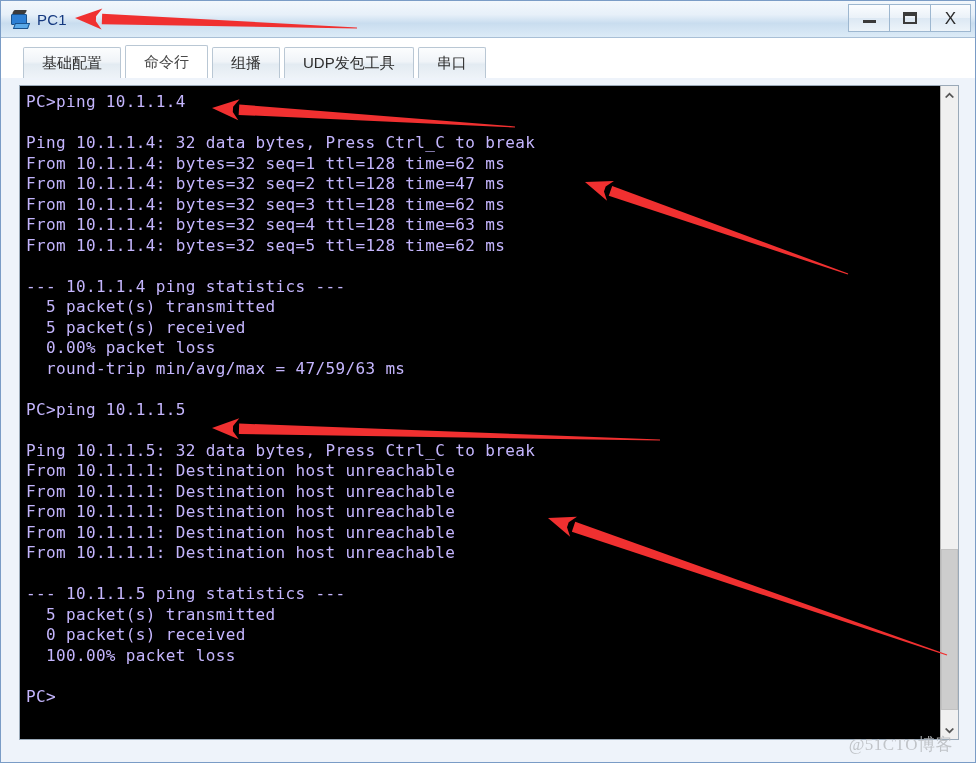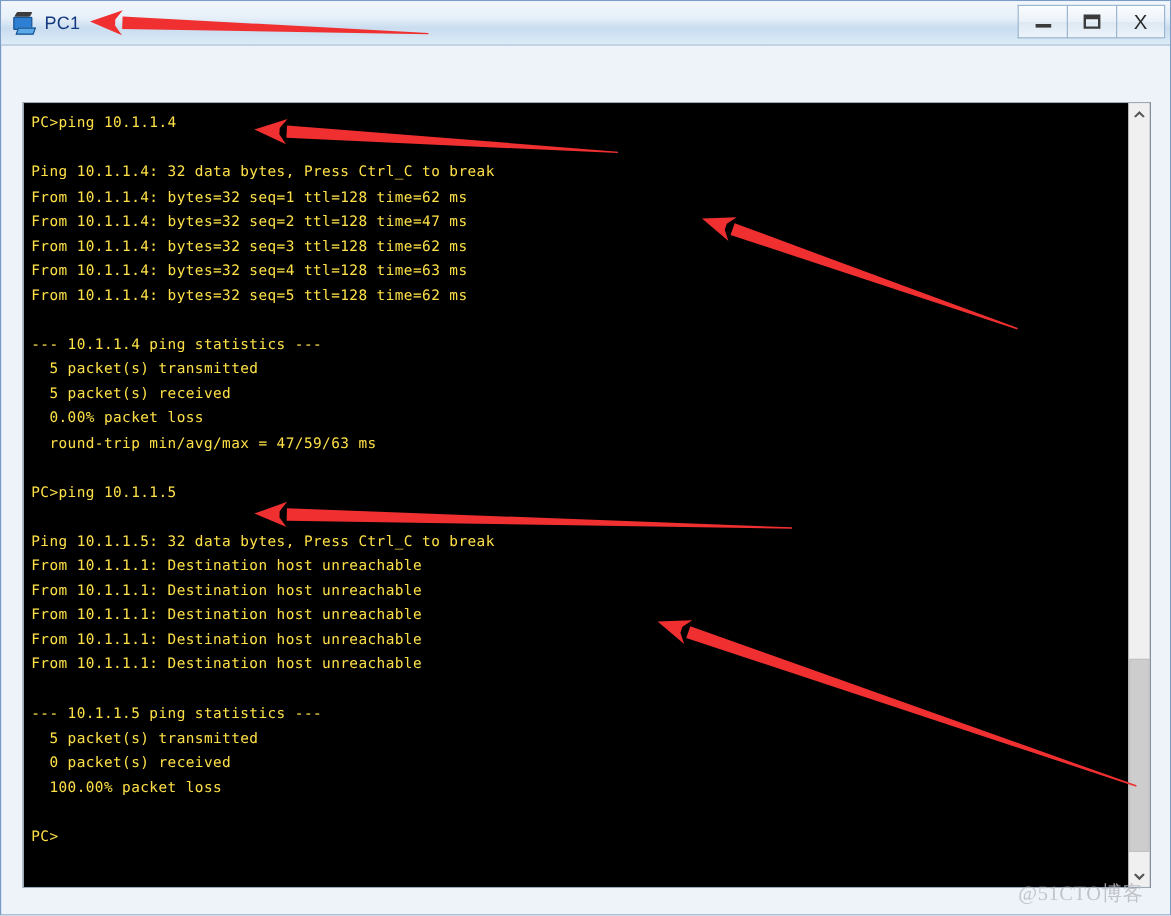--- a/index.html
+++ b/index.html
@@ -168,23 +168,23 @@
   }
   .term-screen {
     flex: 1 1 auto;
     background: #000000;
     overflow: hidden;
     position: relative;
     padding: 6px 0 0 6px;
   }
   .term-lines {
     font-family: "DejaVu Sans Mono", "Liberation Mono", monospace;
-    font-size: 12px;
+    font-size: 16px;
     line-height: 20.5px;
-    color: #fde047;
+    color: #c4b5fd;
     white-space: pre;
     letter-spacing: 0.35px;
   }
   .term-lines .ln { min-height: 20.5px; }
 
   
   .scrollbar {
     flex: 0 0 17px;
     width: 17px;
     background: #f0f0f0;
@@ -258,20 +258,37 @@
         </div>
         <div class="win-btn">
           <span class="glyph-max"></span>
         </div>
         <div class="win-btn">
           <span class="glyph-close">X</span>
         </div>
       </div>
     </div>
 
+    <div class="tabstrip">
+      <div class="tab">
+          <span>基础配置</span>
+        </div>
+      <div class="tab active">
+          <span>命令行</span>
+        </div>
+      <div class="tab">
+          <span>组播</span>
+        </div>
+      <div class="tab">
+          <span>UDP发包工具</span>
+        </div>
+      <div class="tab">
+          <span>串口</span>
+        </div>
+    </div>
 
     <div class="term-outer">
       <div class="term-screen">
         <div class="term-lines" id="terminal-lines"><div class="ln">PC&gt;ping 10.1.1.4</div><div class="ln">&nbsp;</div><div class="ln">Ping 10.1.1.4: 32 data bytes, Press Ctrl_C to break</div><div class="ln">From 10.1.1.4: bytes=32 seq=1 ttl=128 time=62 ms</div><div class="ln">From 10.1.1.4: bytes=32 seq=2 ttl=128 time=47 ms</div><div class="ln">From 10.1.1.4: bytes=32 seq=3 ttl=128 time=62 ms</div><div class="ln">From 10.1.1.4: bytes=32 seq=4 ttl=128 time=63 ms</div><div class="ln">From 10.1.1.4: bytes=32 seq=5 ttl=128 time=62 ms</div><div class="ln">&nbsp;</div><div class="ln">--- 10.1.1.4 ping statistics ---</div><div class="ln">  5 packet(s) transmitted</div><div class="ln">  5 packet(s) received</div><div class="ln">  0.00% packet loss</div><div class="ln">  round-trip min/avg/max = 47/59/63 ms</div><div class="ln">&nbsp;</div><div class="ln">PC&gt;ping 10.1.1.5</div><div class="ln">&nbsp;</div><div class="ln">Ping 10.1.1.5: 32 data bytes, Press Ctrl_C to break</div><div class="ln">From 10.1.1.1: Destination host unreachable</div><div class="ln">From 10.1.1.1: Destination host unreachable</div><div class="ln">From 10.1.1.1: Destination host unreachable</div><div class="ln">From 10.1.1.1: Destination host unreachable</div><div class="ln">From 10.1.1.1: Destination host unreachable</div><div class="ln">&nbsp;</div><div class="ln">--- 10.1.1.5 ping statistics ---</div><div class="ln">  5 packet(s) transmitted</div><div class="ln">  0 packet(s) received</div><div class="ln">  100.00% packet loss</div><div class="ln">&nbsp;</div><div class="ln">PC&gt;</div></div>
       </div>
       <div class="scrollbar">
         <div class="sb-arrow">
           <svg width="11" height="8" viewBox="0 0 11 8">
             <path d="M1 6 L5.5 1.5 L10 6 L8.6 7 L5.5 4.1 L2.4 7 Z" fill="#555"></path>
           </svg>

